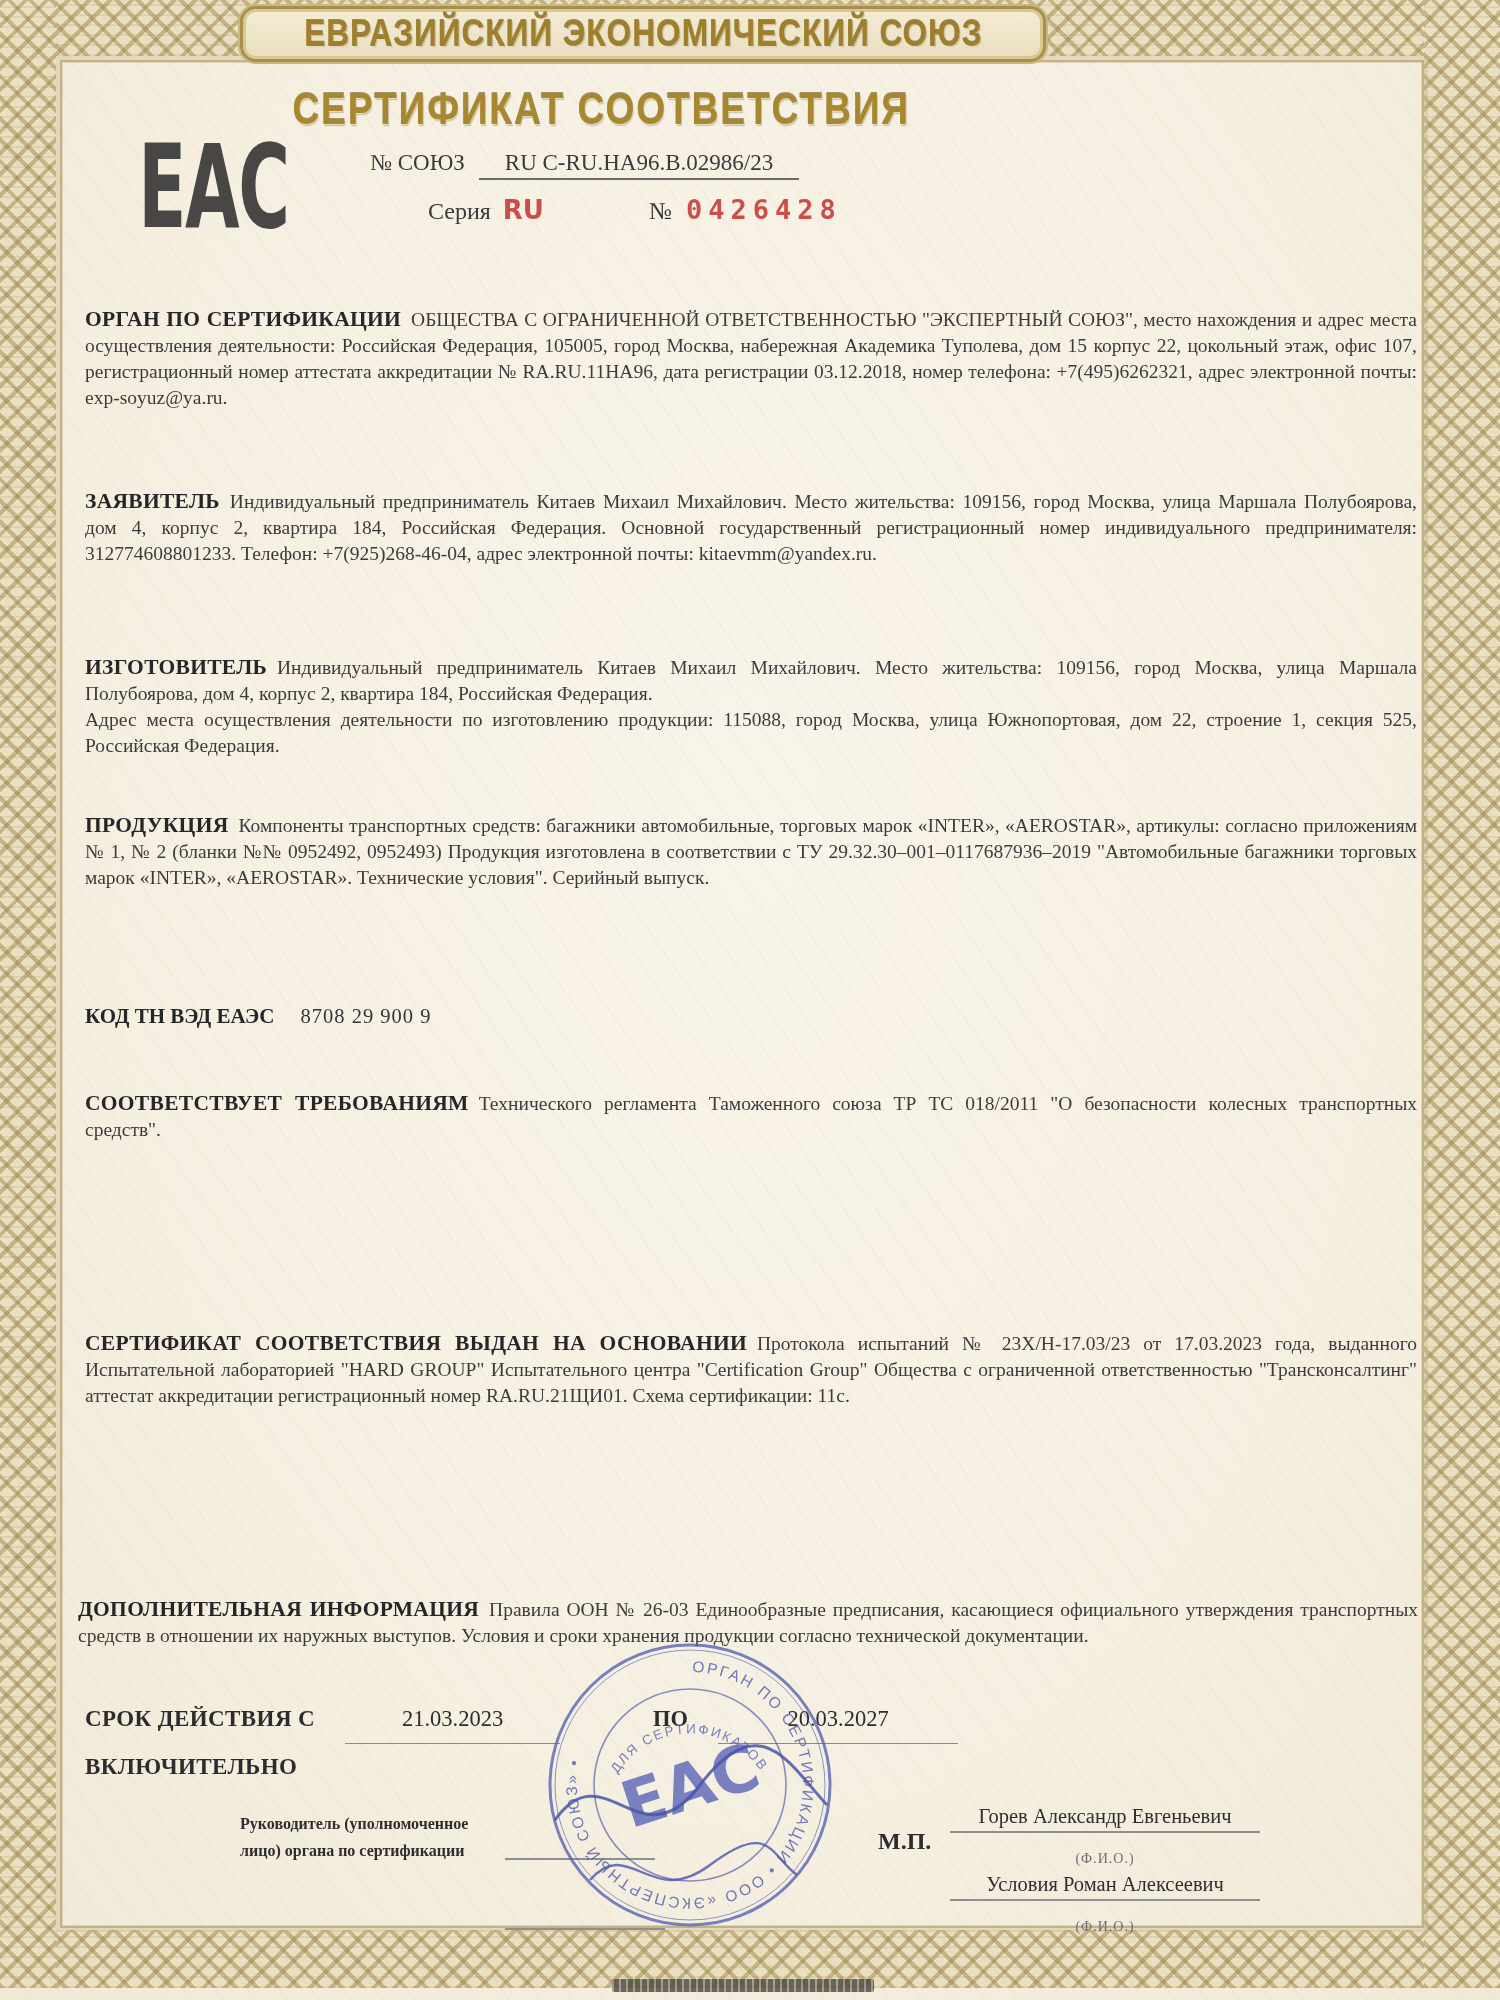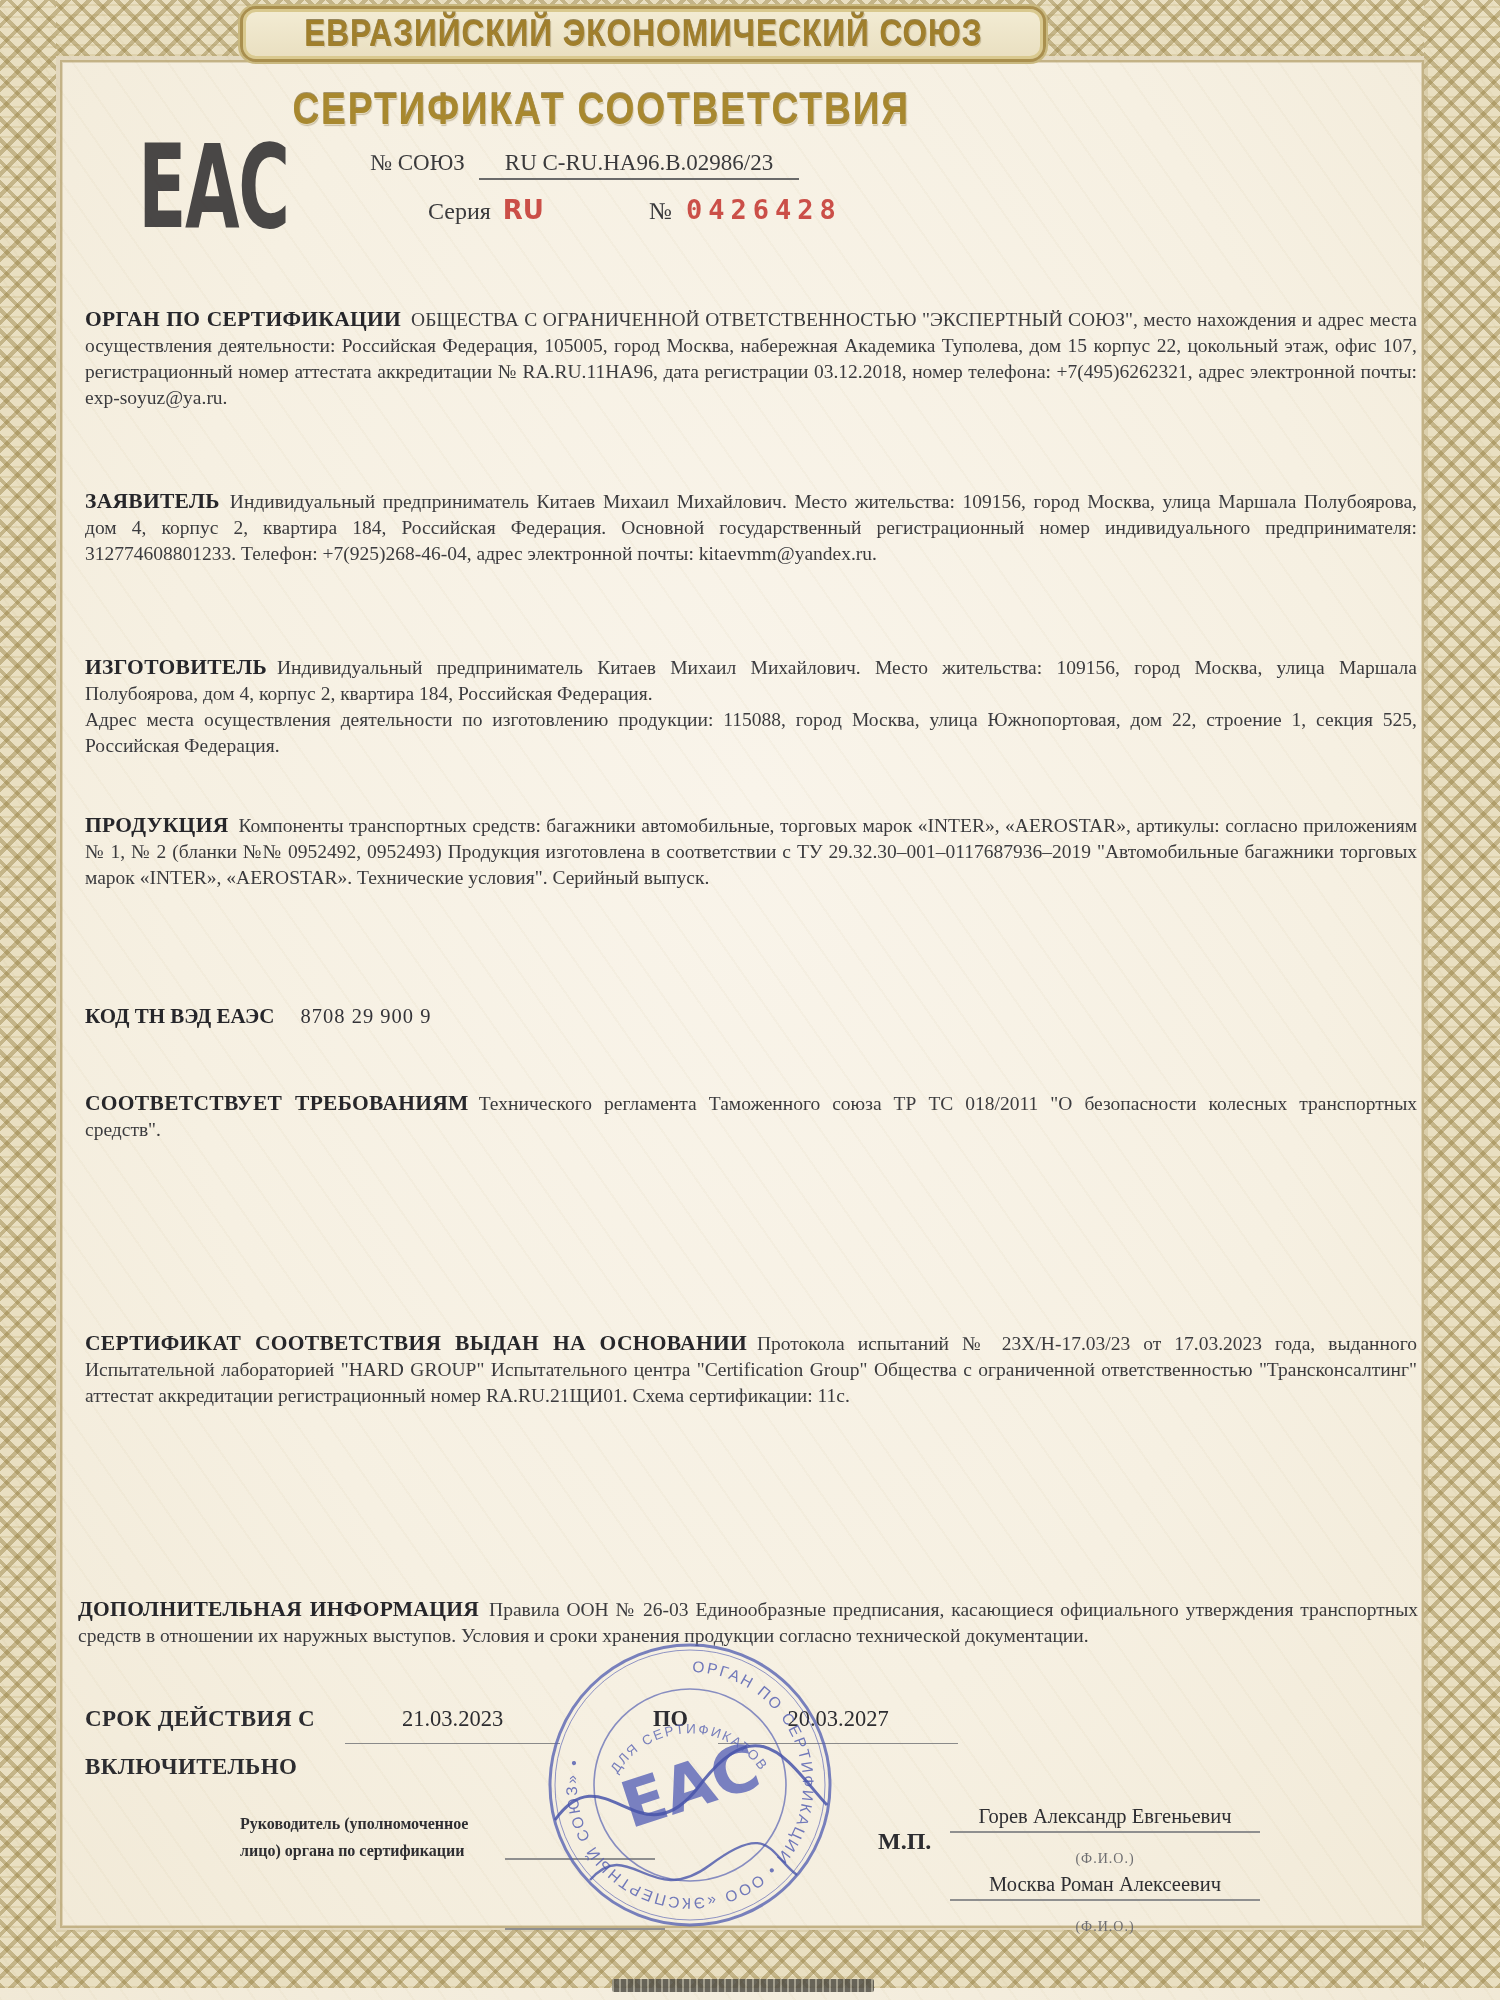--- a/index.html
+++ b/index.html
@@ -151,21 +151,21 @@
   <div class="abs sig-line" style="left:505px;top:1928px;width:160px"></div>
 
   <div class="abs mp">М.П.</div>
 
   <div class="abs name-block" style="top:1805px">
     <div class="nm">Горев Александр Евгеньевич</div>
     <div class="ln"></div>
     <div class="fio">(Ф.И.О.)</div>
   </div>
   <div class="abs name-block" style="top:1873px">
-    <div class="nm">Москва Роман Алексеевич</div>
+    <div class="nm">Условия Роман Алексеевич</div>
     <div class="ln"></div>
     <div class="fio">(Ф.И.О.)</div>
   </div>
 
   <svg class="abs stamp" width="310" height="310" viewBox="0 0 310 310">
     <defs>
       <path id="ring" d="M155,42 a113,113 0 1,1 -0.01,0" fill="none"></path>
       <path id="innerArc" d="M72,170 a85,85 0 0,1 166,0" fill="none"></path>
     </defs>
     <circle cx="155" cy="155" r="140" fill="none" stroke="#5560b2" stroke-width="3" opacity="

